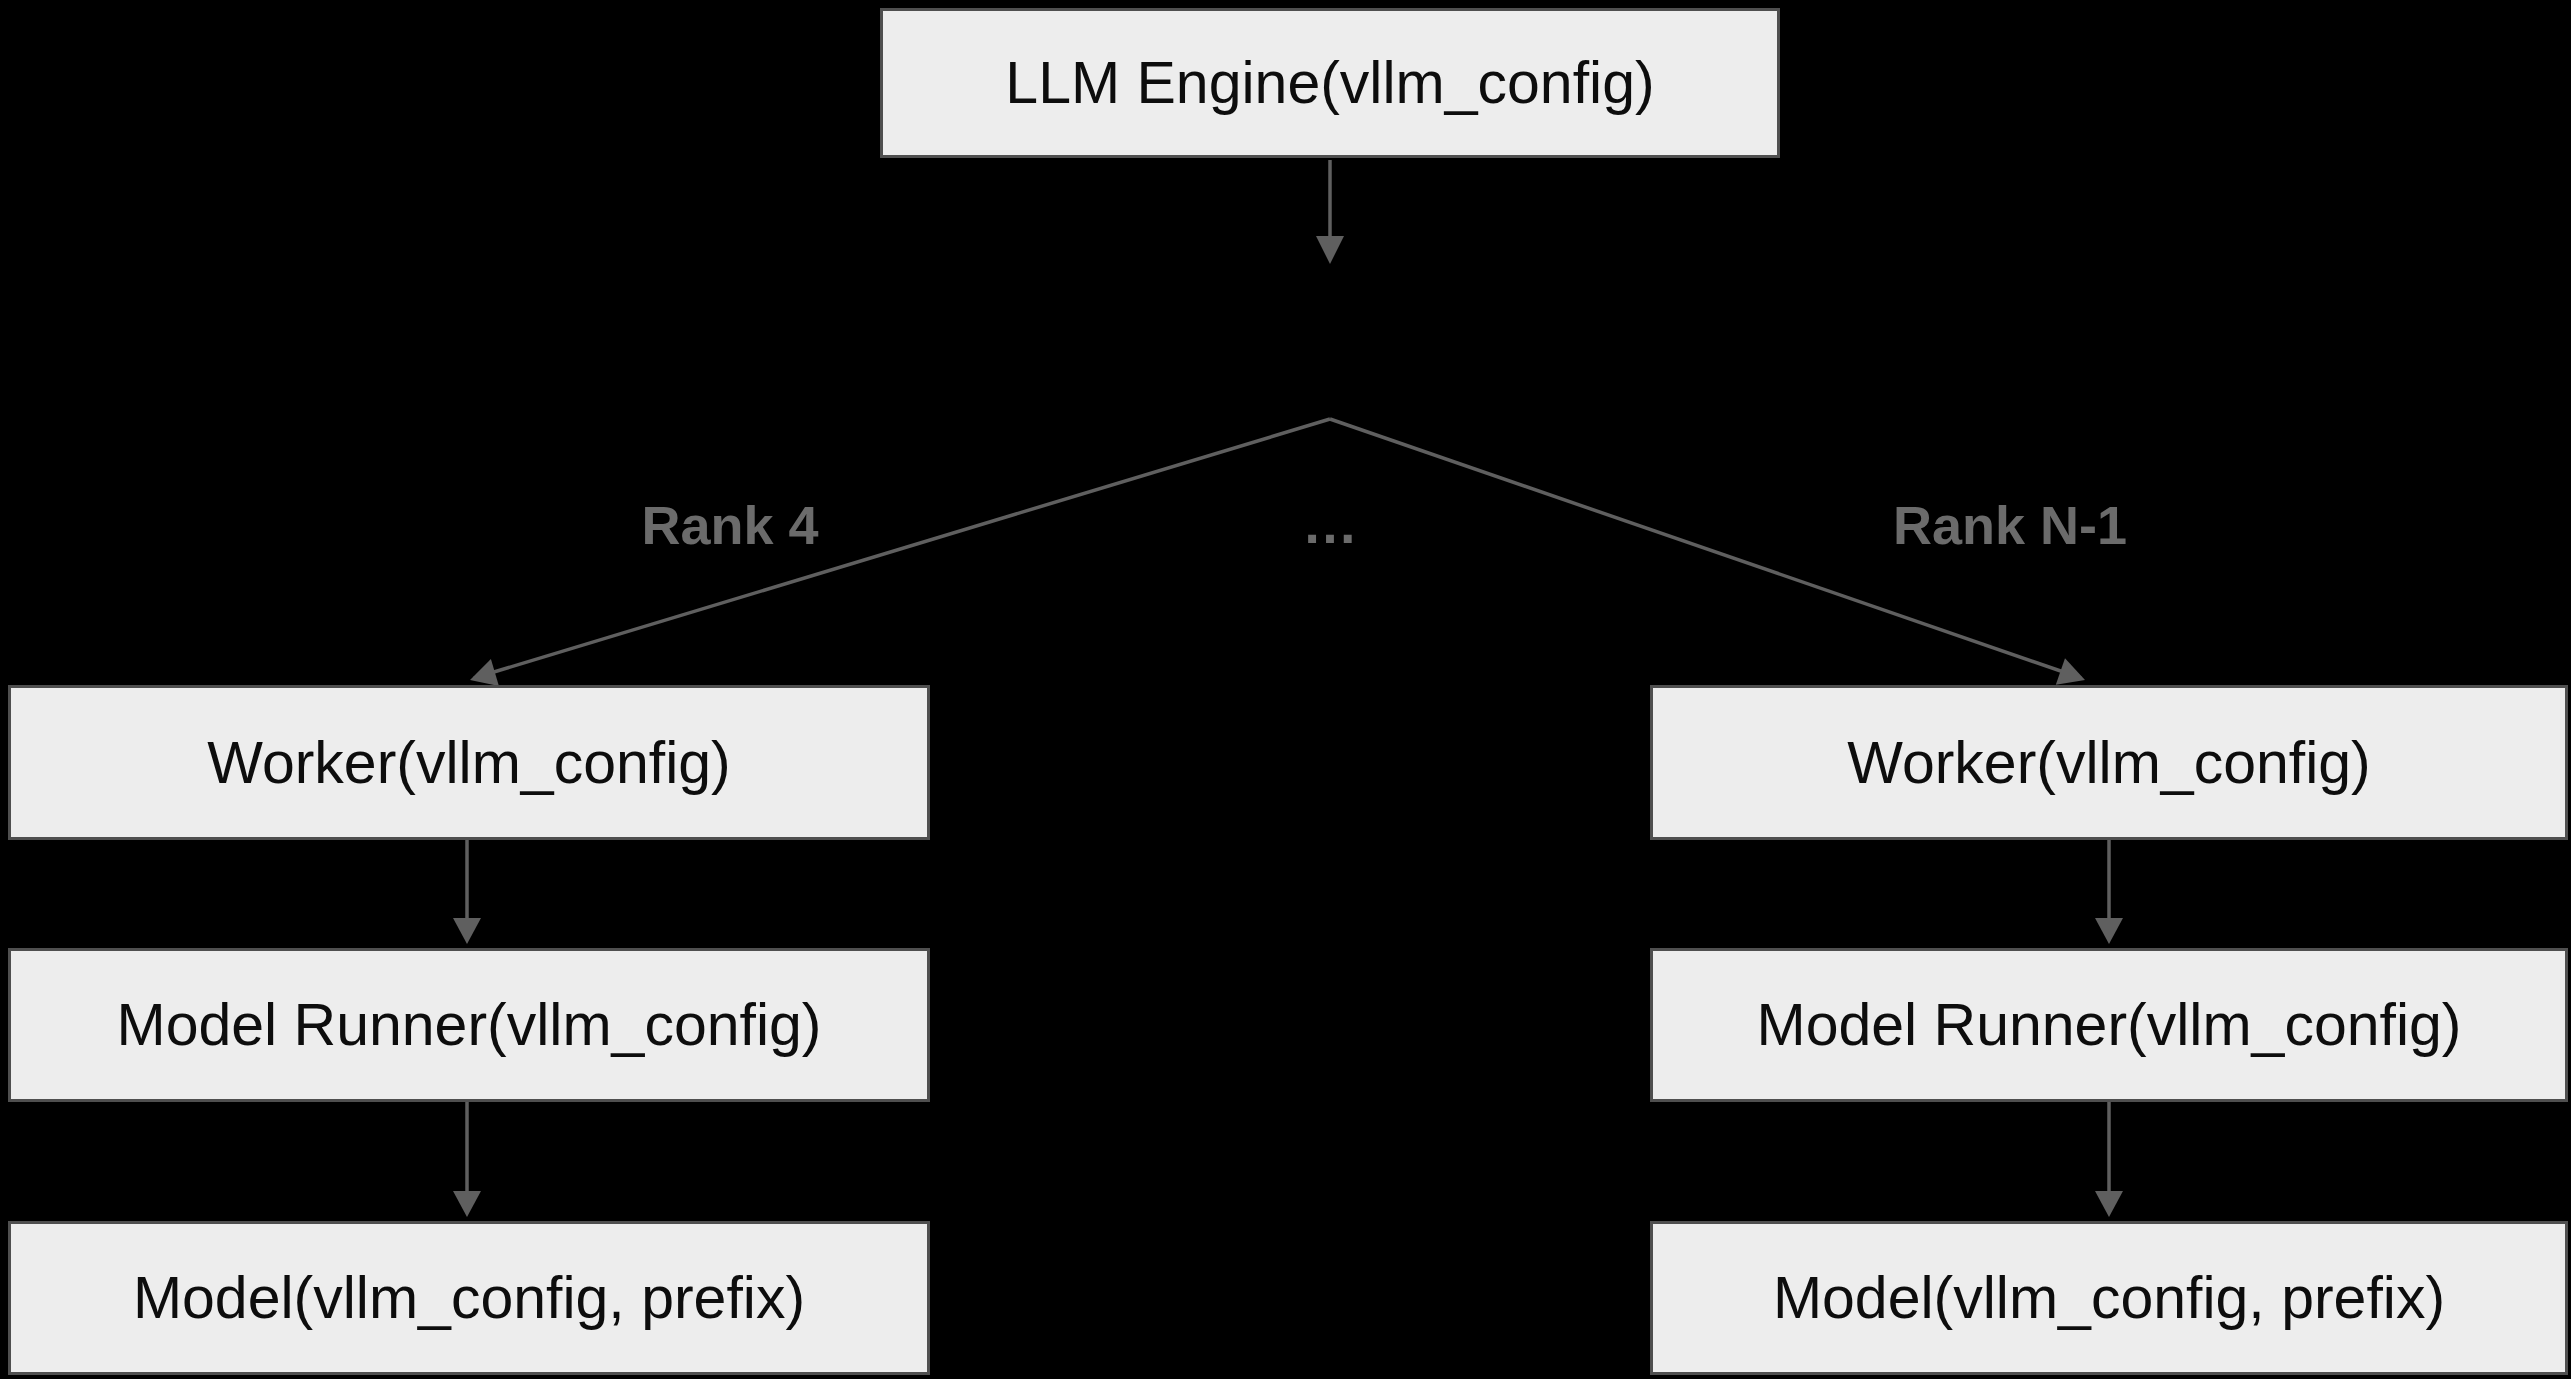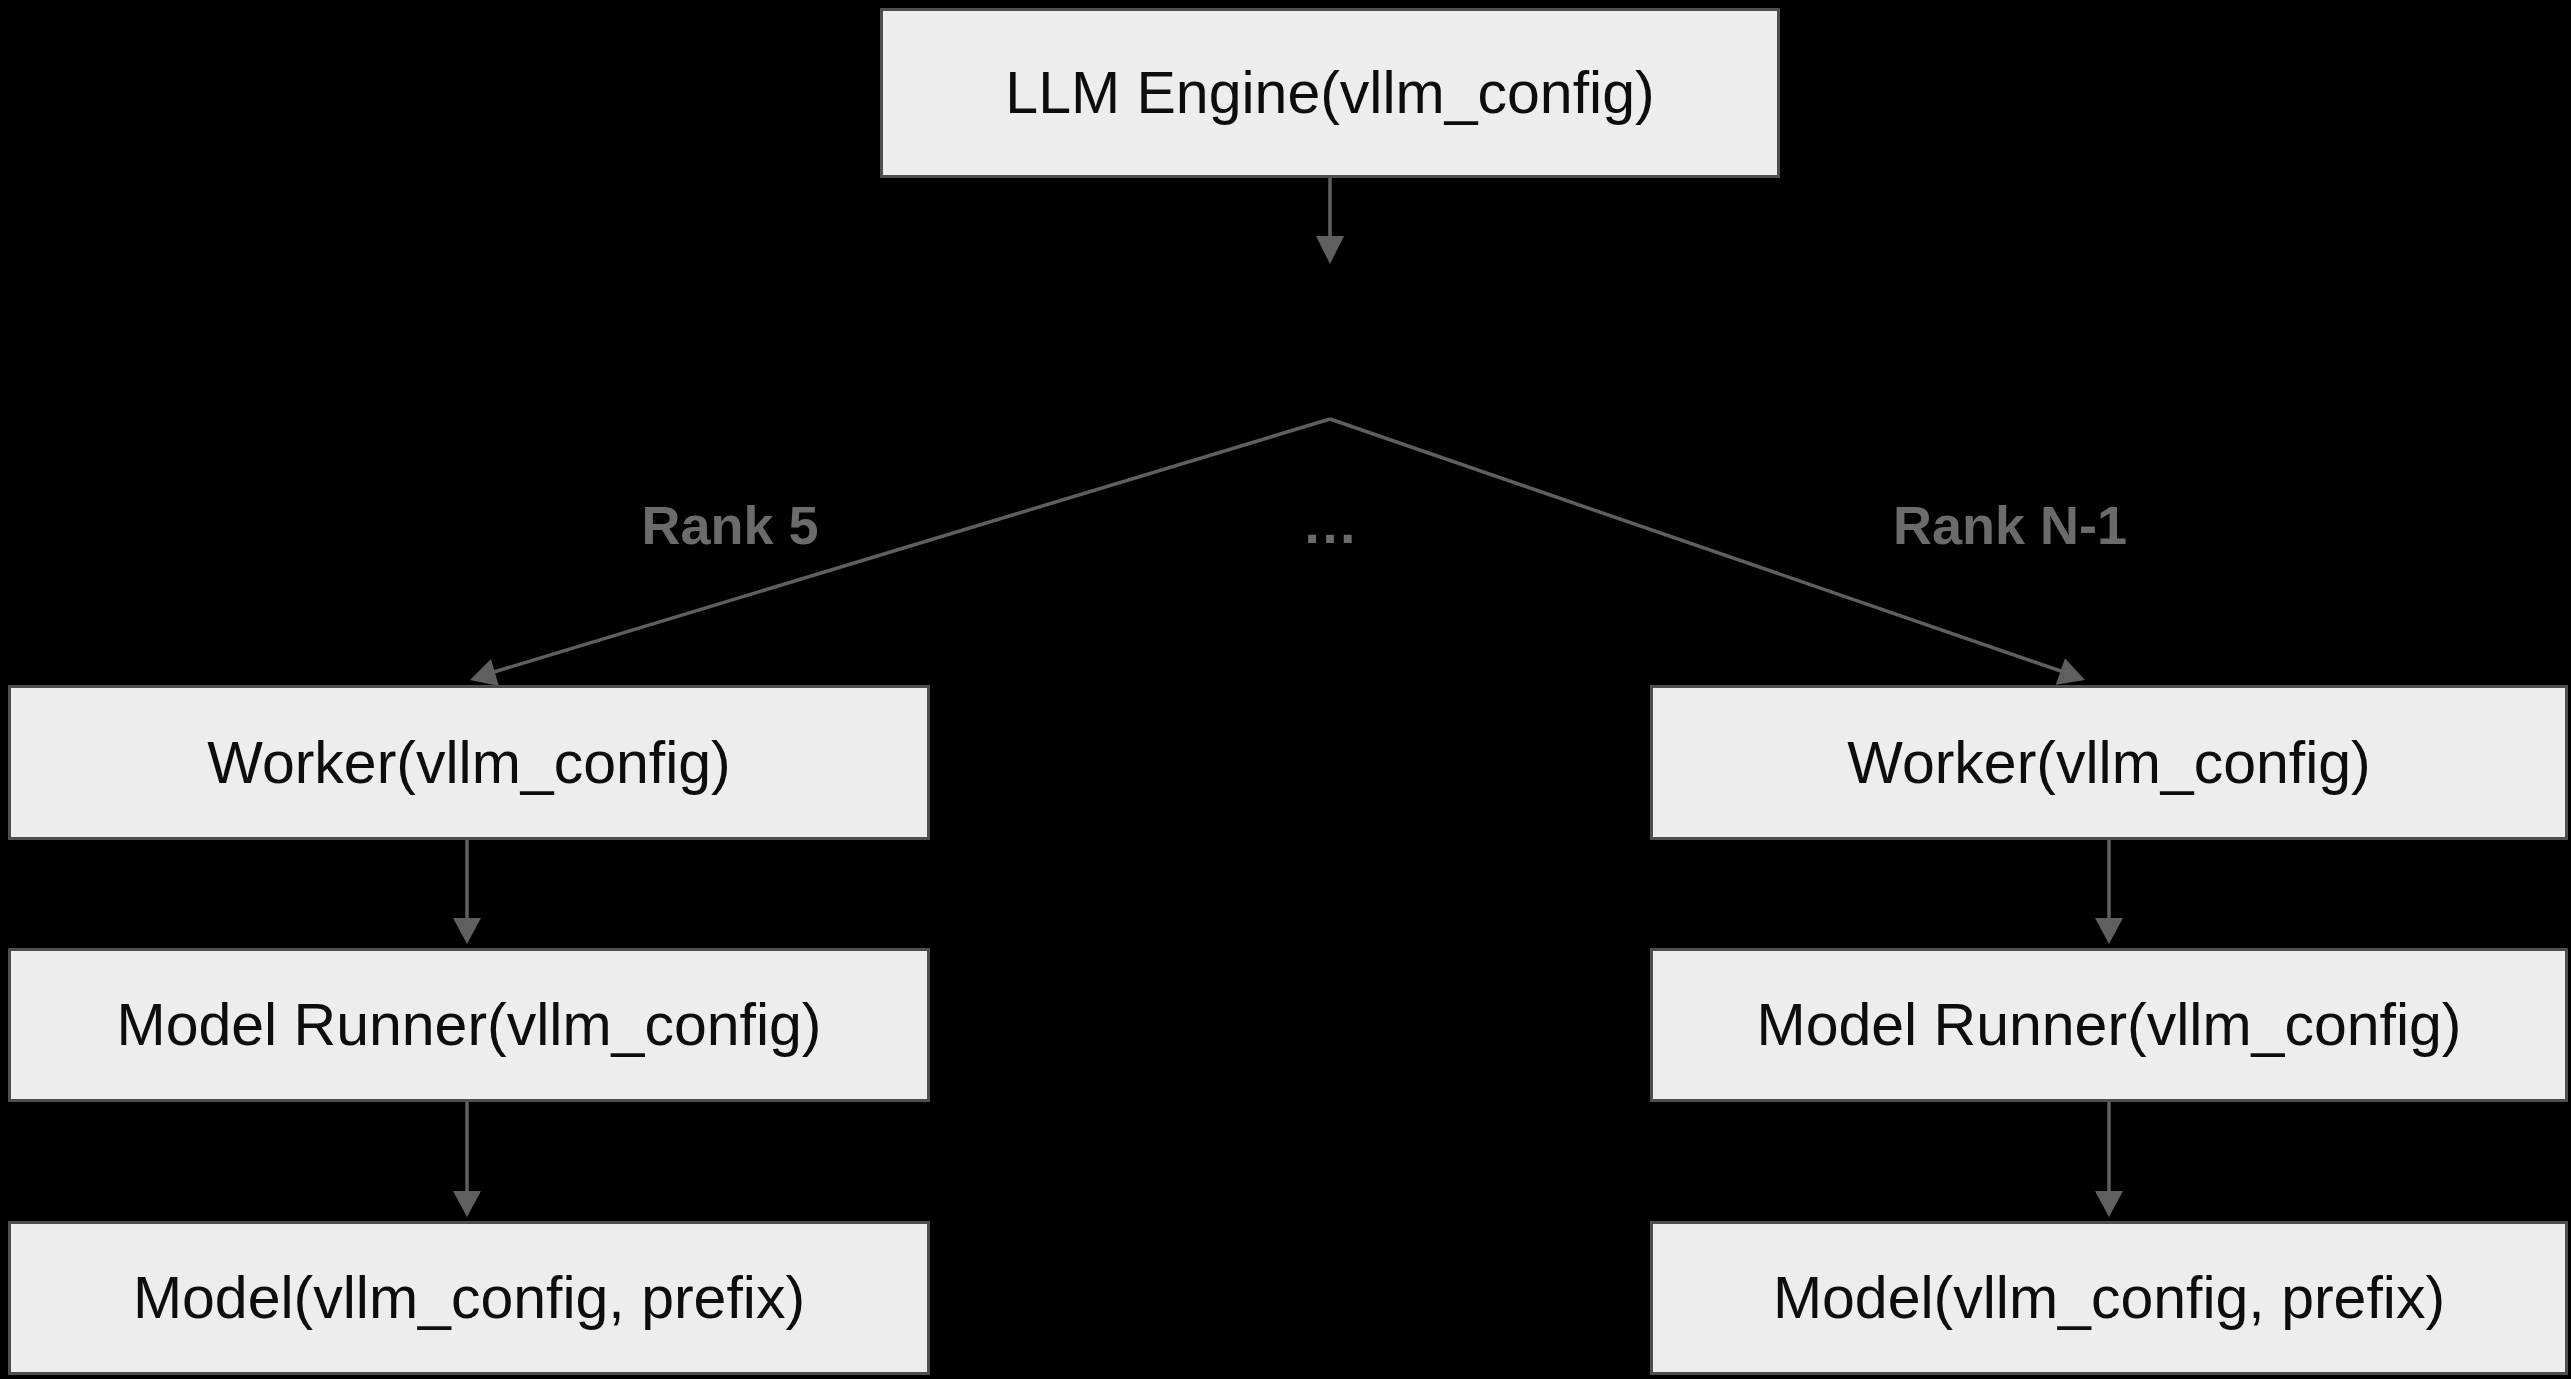--- a/index.html
+++ b/index.html
@@ -75,34 +75,34 @@
       <line x1="2109" y1="840" x2="2109" y2="922"></line>
       <polygon points="2109,944 2095,918 2123,918"></polygon>
     </g>
 
     <g>
       <line x1="2109" y1="1102" x2="2109" y2="1195"></line>
       <polygon points="2109,1217 2095,1191 2123,1191"></polygon>
     </g>
   </svg>
 
-  <div class="node" style="left:880px;top:8px;width:900px;height:170px;">LLM Engine(vllm_config)</div>
+  <div class="node" style="left:880px;top:8px;width:900px;height:150px;">LLM Engine(vllm_config)</div>
 
 
   <div class="node" style="left:8px;top:685px;width:922px;height:155px;">Worker(vllm_config)</div>
 
   <div class="node" style="left:8px;top:948px;width:922px;height:154px;">Model Runner(vllm_config)</div>
 
   <div class="node" style="left:8px;top:1221px;width:922px;height:154px;">Model(vllm_config, prefix)</div>
 
   <div class="node" style="left:1650px;top:685px;width:918px;height:155px;">Worker(vllm_config)</div>
 
   <div class="node" style="left:1650px;top:948px;width:918px;height:154px;">Model Runner(vllm_config)</div>
 
   <div class="node" style="left:1650px;top:1221px;width:918px;height:154px;">Model(vllm_config, prefix)</div>
 
-  <div class="edge-label" style="left:600px;top:490px;width:260px;height:70px;">Rank 5</div>
+  <div class="edge-label" style="left:600px;top:490px;width:260px;height:70px;">Rank 4</div>
 
   <div class="edge-label dots" style="left:1285px;top:488px;width:90px;height:70px;">…</div>
 
   <div class="edge-label" style="left:1845px;top:490px;width:330px;height:70px;">Rank N-1</div>
 
 </div>
 
 </body></html>

